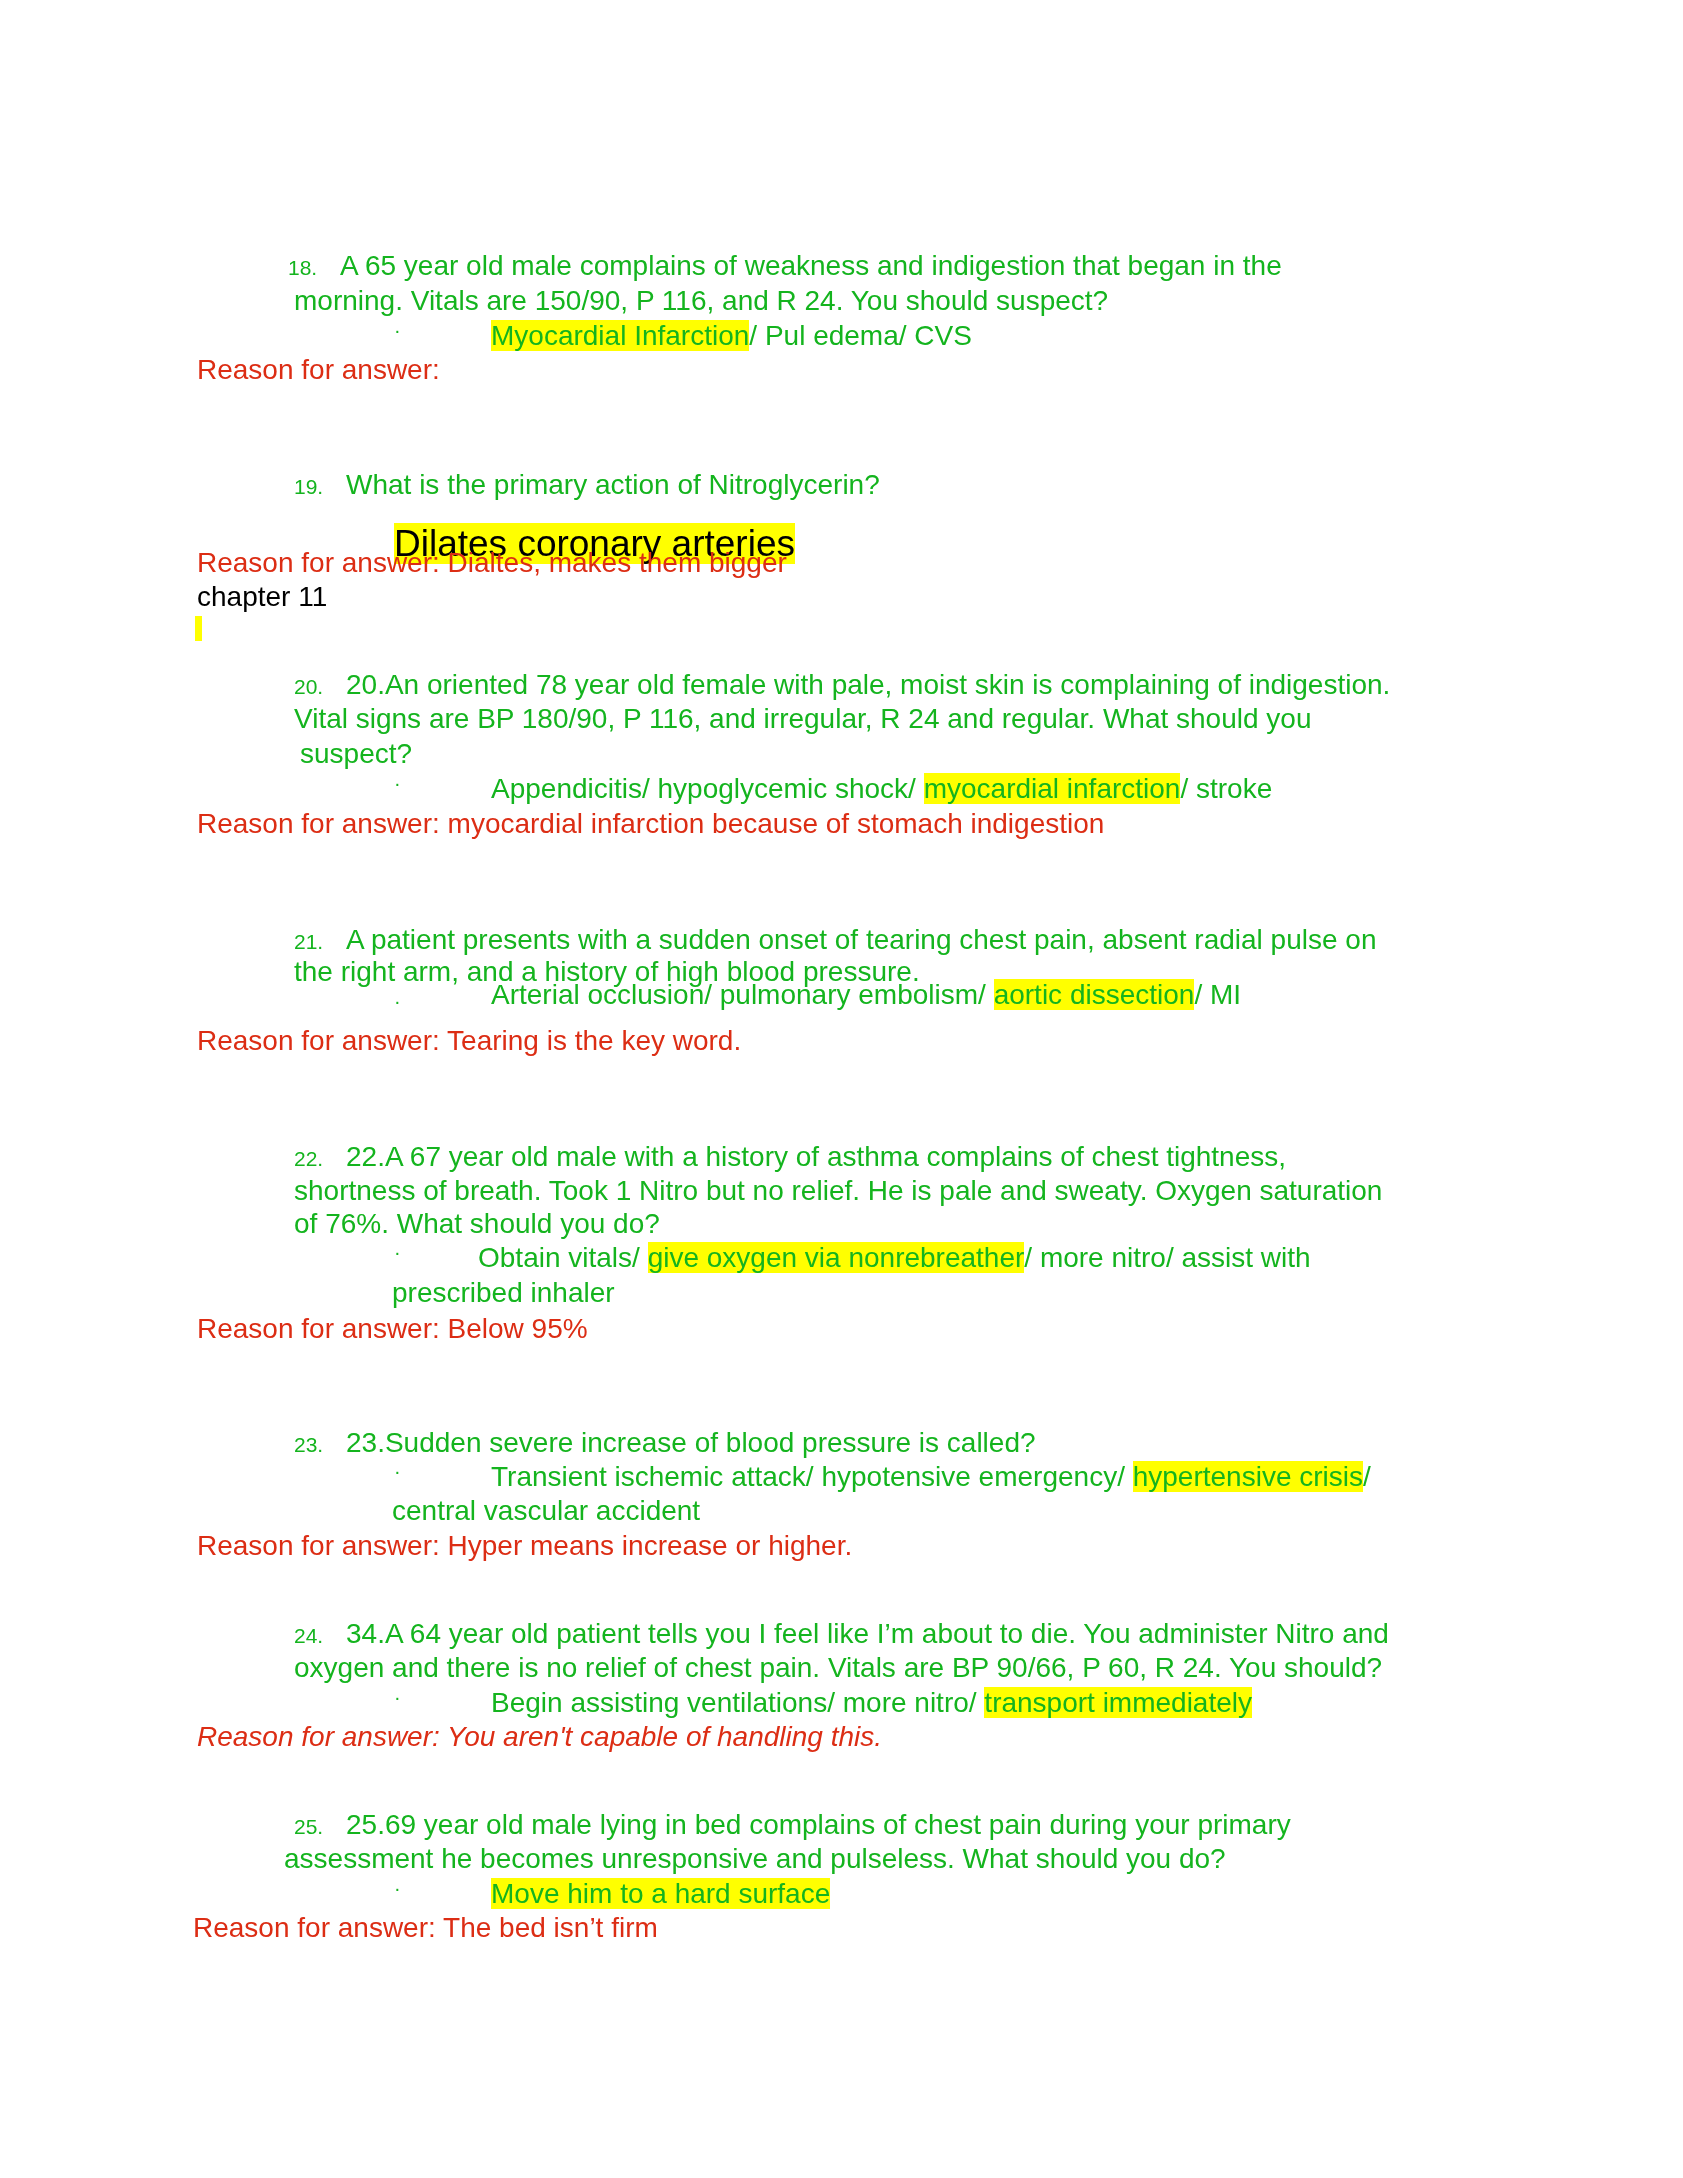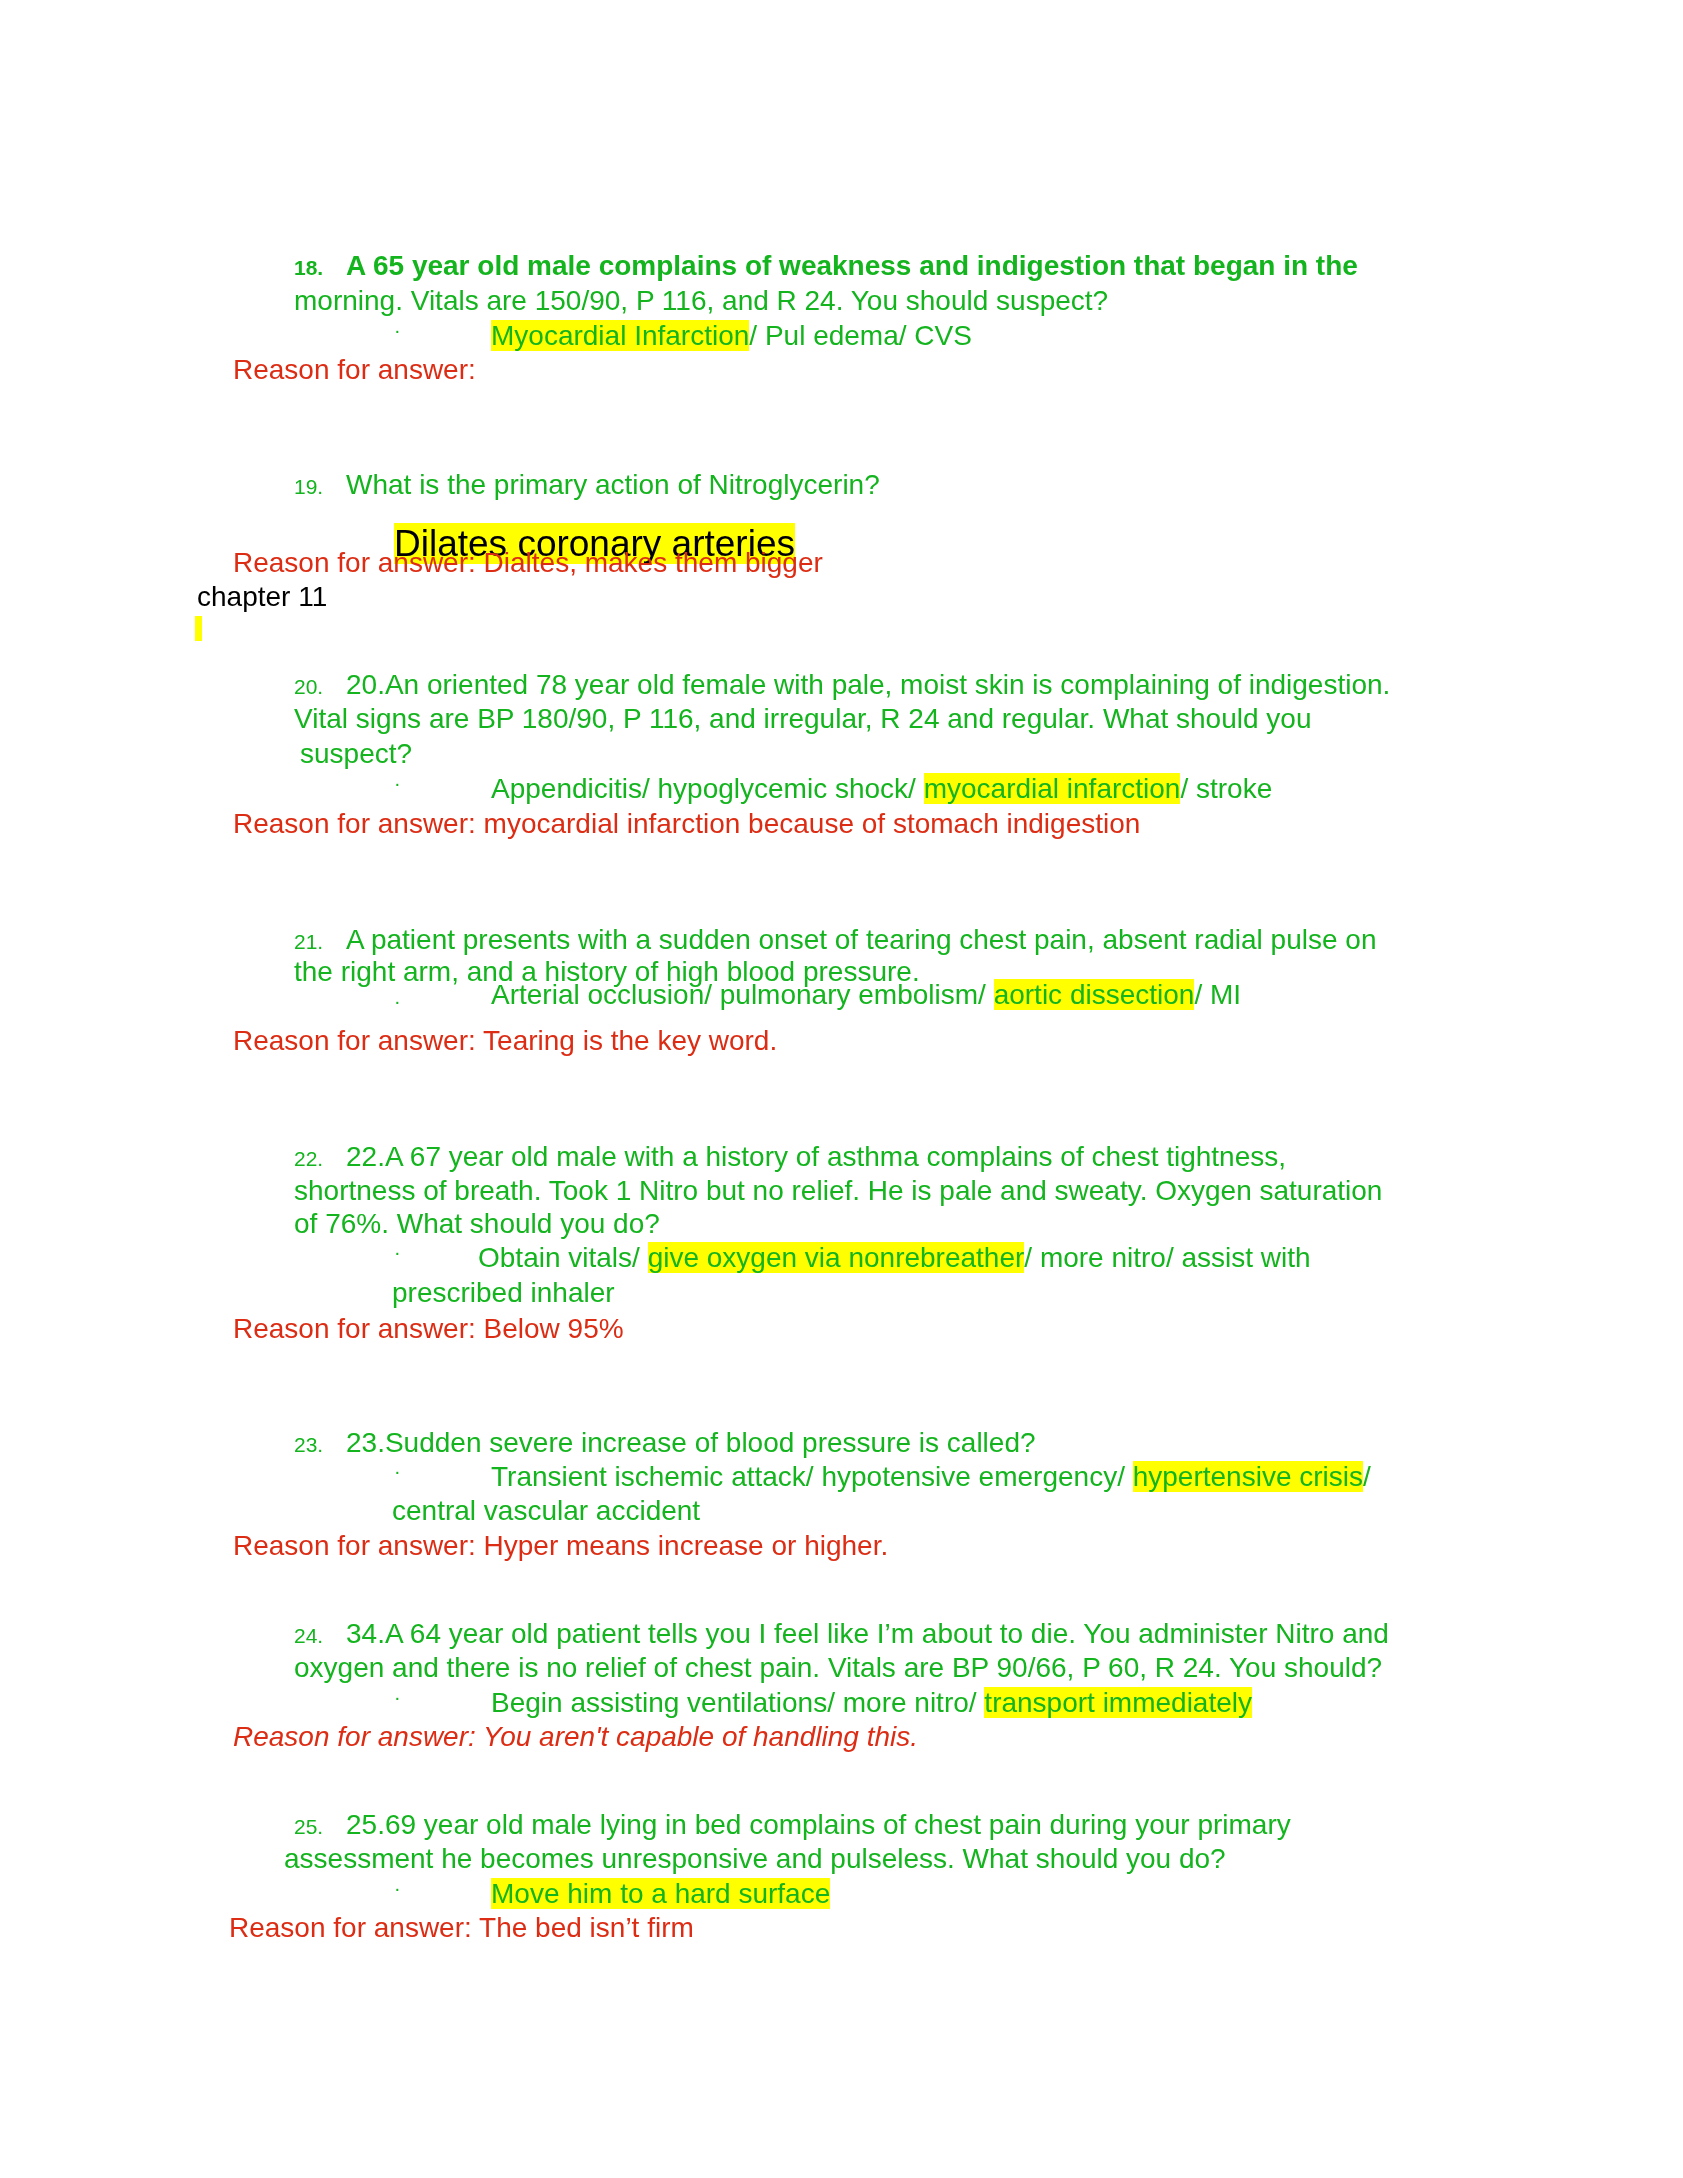--- a/index.html
+++ b/index.html
@@ -1,31 +1,31 @@
 <!DOCTYPE html>
 <html><head>
 <meta charset="utf-8">
 <style>
   html, body { margin: 0; padding: 0; background: #ffffff; }
   body { width: 1683px; height: 2178px; position: relative; overflow: hidden;
          font-family: "Liberation Sans", sans-serif; }
   .ln { position: absolute; white-space: nowrap; font-size: 28px; line-height: 34px; height: 34px; }
   .green { color: #14b41e; }
-  .red { color: #dc2d14; margin-left: 36px; }
+  .red { color: #dc2d14; }
   .black { color: #000000; }
   .num { font-size: 21px; display: inline-block; width: 52px; }
   .hl { background: #ffff00; }
   .bullet { position: absolute; font-size: 20px; }
   .big { font-size: 37px; line-height: 44px; height: 44px; }
   .bar { position: absolute; left: 195px; width: 7px; background: #ffff00; }
 </style>
 </head>
 <body>
 
-<div class="ln green" style="left:294px; top:249px;font-weight:bold;"><span class="num">18.</span><span>A 65 year old male complains of weakness and indigestion that began in the</span></div>
+<div class="ln green" style="left:288px; top:249px;"><span class="num">18.</span><span>A 65 year old male complains of weakness and indigestion that began in the</span></div>
 <div class="ln green" style="left:294px; top:284px;">morning. Vitals are 150/90, P 116, and R 24. You should suspect?</div>
 <div class="bullet green" style="left:394px; top:319px;">·</div>
 <div class="ln green" style="left:491px; top:319px;"><span></span><span class="hl">Myocardial Infarction</span><span>/ Pul edema/ CVS</span></div>
 <div class="ln red" style="left:197px; top:353px;">Reason for answer:</div>
 
 <div class="ln green" style="left:294px; top:468px;"><span class="num">19.</span><span>What is the primary action of Nitroglycerin?</span></div>
 <div class="ln black big" style="left:394px; top:502px;margin-top:20px;"><span class="hl">Dilates coronary arteries</span></div>
 <div class="ln red" style="left:197px; top:546px;">Reason for answer: Dialtes, makes them bigger</div>
 <div class="ln black" style="left:197px; top:580px;">chapter 11</div>
 <div class="bar" style="top:616px; height:25px;"></div>

